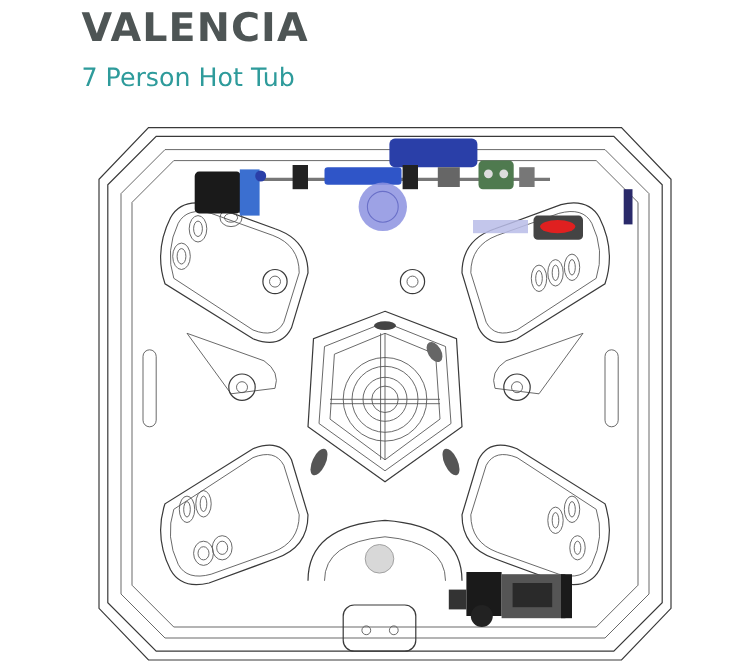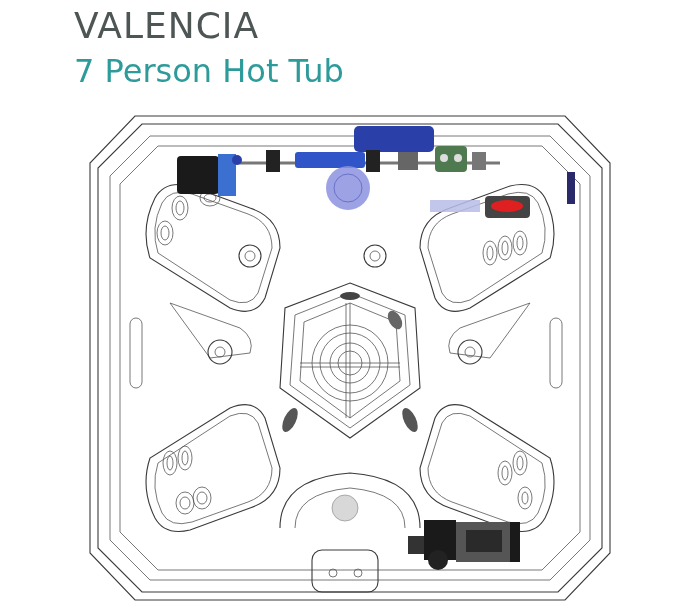--- a/index.html
+++ b/index.html
@@ -1,18 +1,18 @@
 <!DOCTYPE html>
 <html><head>
 <meta charset="utf-8">
 <style>
   html, body { margin: 0; padding: 0; background: #ffffff; }
   body { width: 683px; height: 609px; position: relative; overflow: hidden; font-family: "DejaVu Sans", sans-serif; }
-  .title { position: absolute; left: 74px; top: 4px; font-size: 36px; font-weight: normal; letter-spacing: 1px; color: #4e5555; margin: 0; line-height: 44px; }
-  .subtitle { position: absolute; left: 74px; top: 54px; font-size: 32px; color: #2e9b9b; margin: 0; line-height: 34px; }
+  .title { position: absolute; left: 74px; top: 4px; font-size: 36px; font-weight: bold; letter-spacing: 1px; color: #4e5555; margin: 0; line-height: 44px; }
+  .subtitle { position: absolute; left: 74px; top: 54px; font-size: 23px; color: #2e9b9b; margin: 0; line-height: 34px; }
   .diagram { position: absolute; left: 80px; top: 108px; width: 540px; height: 500px; }
   svg .ln { fill: none; stroke: #3a3a3a; stroke-width: 1.1; }
   svg .ln2 { fill: none; stroke: #555; stroke-width: 0.8; }
 </style>
 </head>
 <body>
 
 <h1 class="title">VALENCIA</h1>
 <div class="subtitle">7 Person Hot Tub</div>
 

